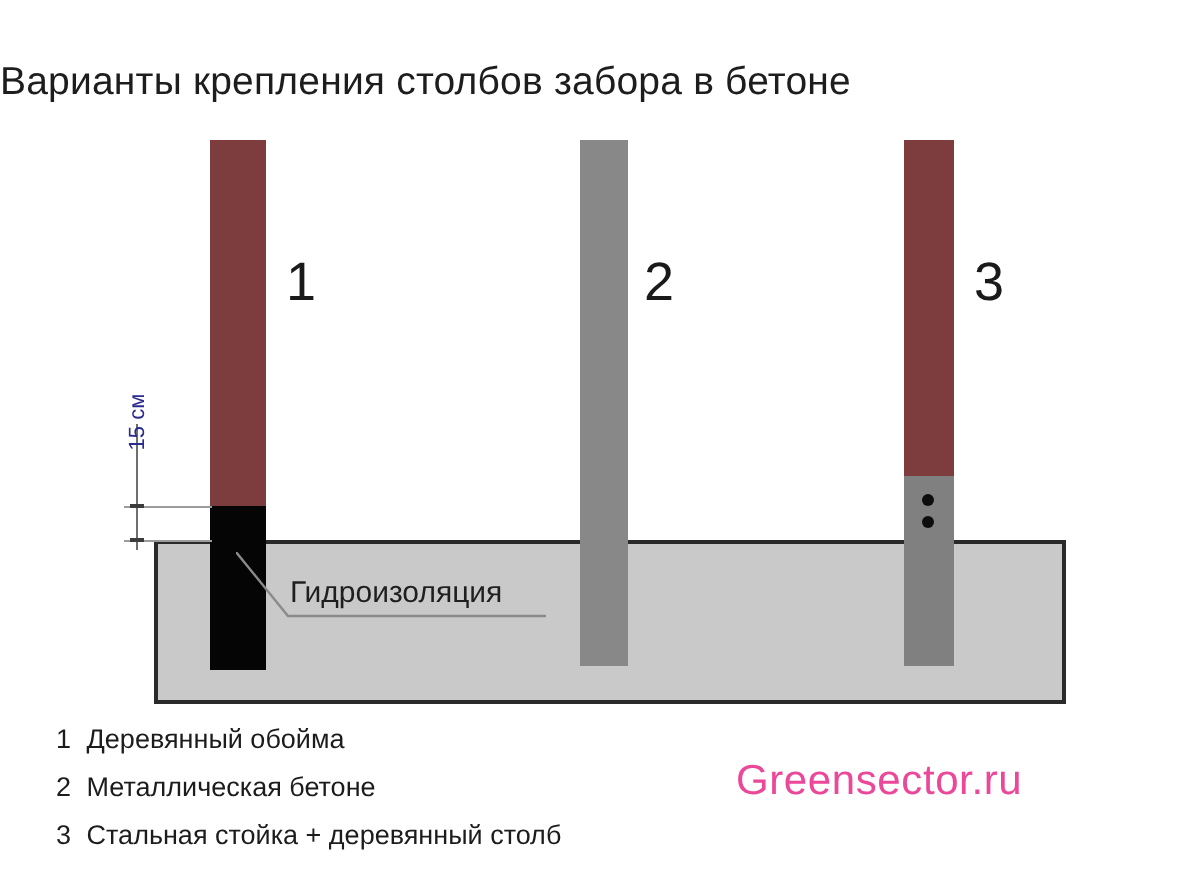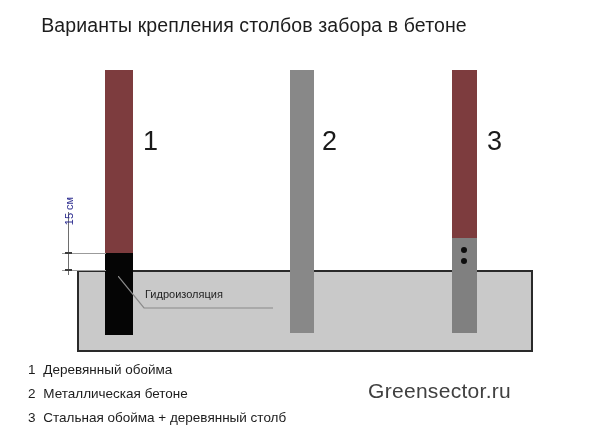--- a/index.html
+++ b/index.html
@@ -17,23 +17,23 @@
     position: relative;
     width: 600px;
     height: 437px;
     background: #ffffff;
   }
 
   
   #title {
     position: absolute;
     left: 0;
-    top: 14px;
+    top: 30px;
     width: 508px;
-    text-align: center;
+    text-align: left;
     font-size: 19.5px;
     color: #1d1d1d;
     letter-spacing: 0.1px;
     white-space: nowrap;
   }
 
   
   #concrete {
     position: absolute;
     left: 77px;
@@ -157,21 +157,21 @@
     position: absolute;
     left: 118px;
     top: 276px;
     width: 155px;
     height: 40px;
   }
   #callout-label {
     position: absolute;
     left: 145px;
     top: 288px;
-    font-size: 11px;
+    font-size: 15px;
     color: #1f1f1f;
     white-space: nowrap;
   }
 
   
   #legend {
     position: absolute;
     left: 28px;
     top: 362px;
     width: 400px;
@@ -183,21 +183,21 @@
     white-space: nowrap;
   }
   .legend-num { margin-right: 4px; }
 
   
   #watermark {
     position: absolute;
     left: 368px;
     top: 379px;
     font-size: 21px;
-    color: #404040;
+    color: #ec4899;
     white-space: nowrap;
     letter-spacing: 0.3px;
   }
 </style>
 </head>
 <body>
 
 <div id="stage">
 
   <div id="title">Варианты крепления столбов забора в бетоне</div>
@@ -234,19 +234,19 @@
     <div class="legend-row">
       <span class="legend-num">1</span>
       <span>Деревянный обойма</span>
     </div>
     <div class="legend-row">
       <span class="legend-num">2</span>
       <span>Металлическая бетоне</span>
     </div>
     <div class="legend-row">
       <span class="legend-num">3</span>
-      <span>Стальная обойма + деревянный столб</span>
+      <span>Стальная стойка + деревянный столб</span>
     </div>
   </div>
 
   <div id="watermark">Greensector.ru</div>
 
 </div>
 
 </body></html>

